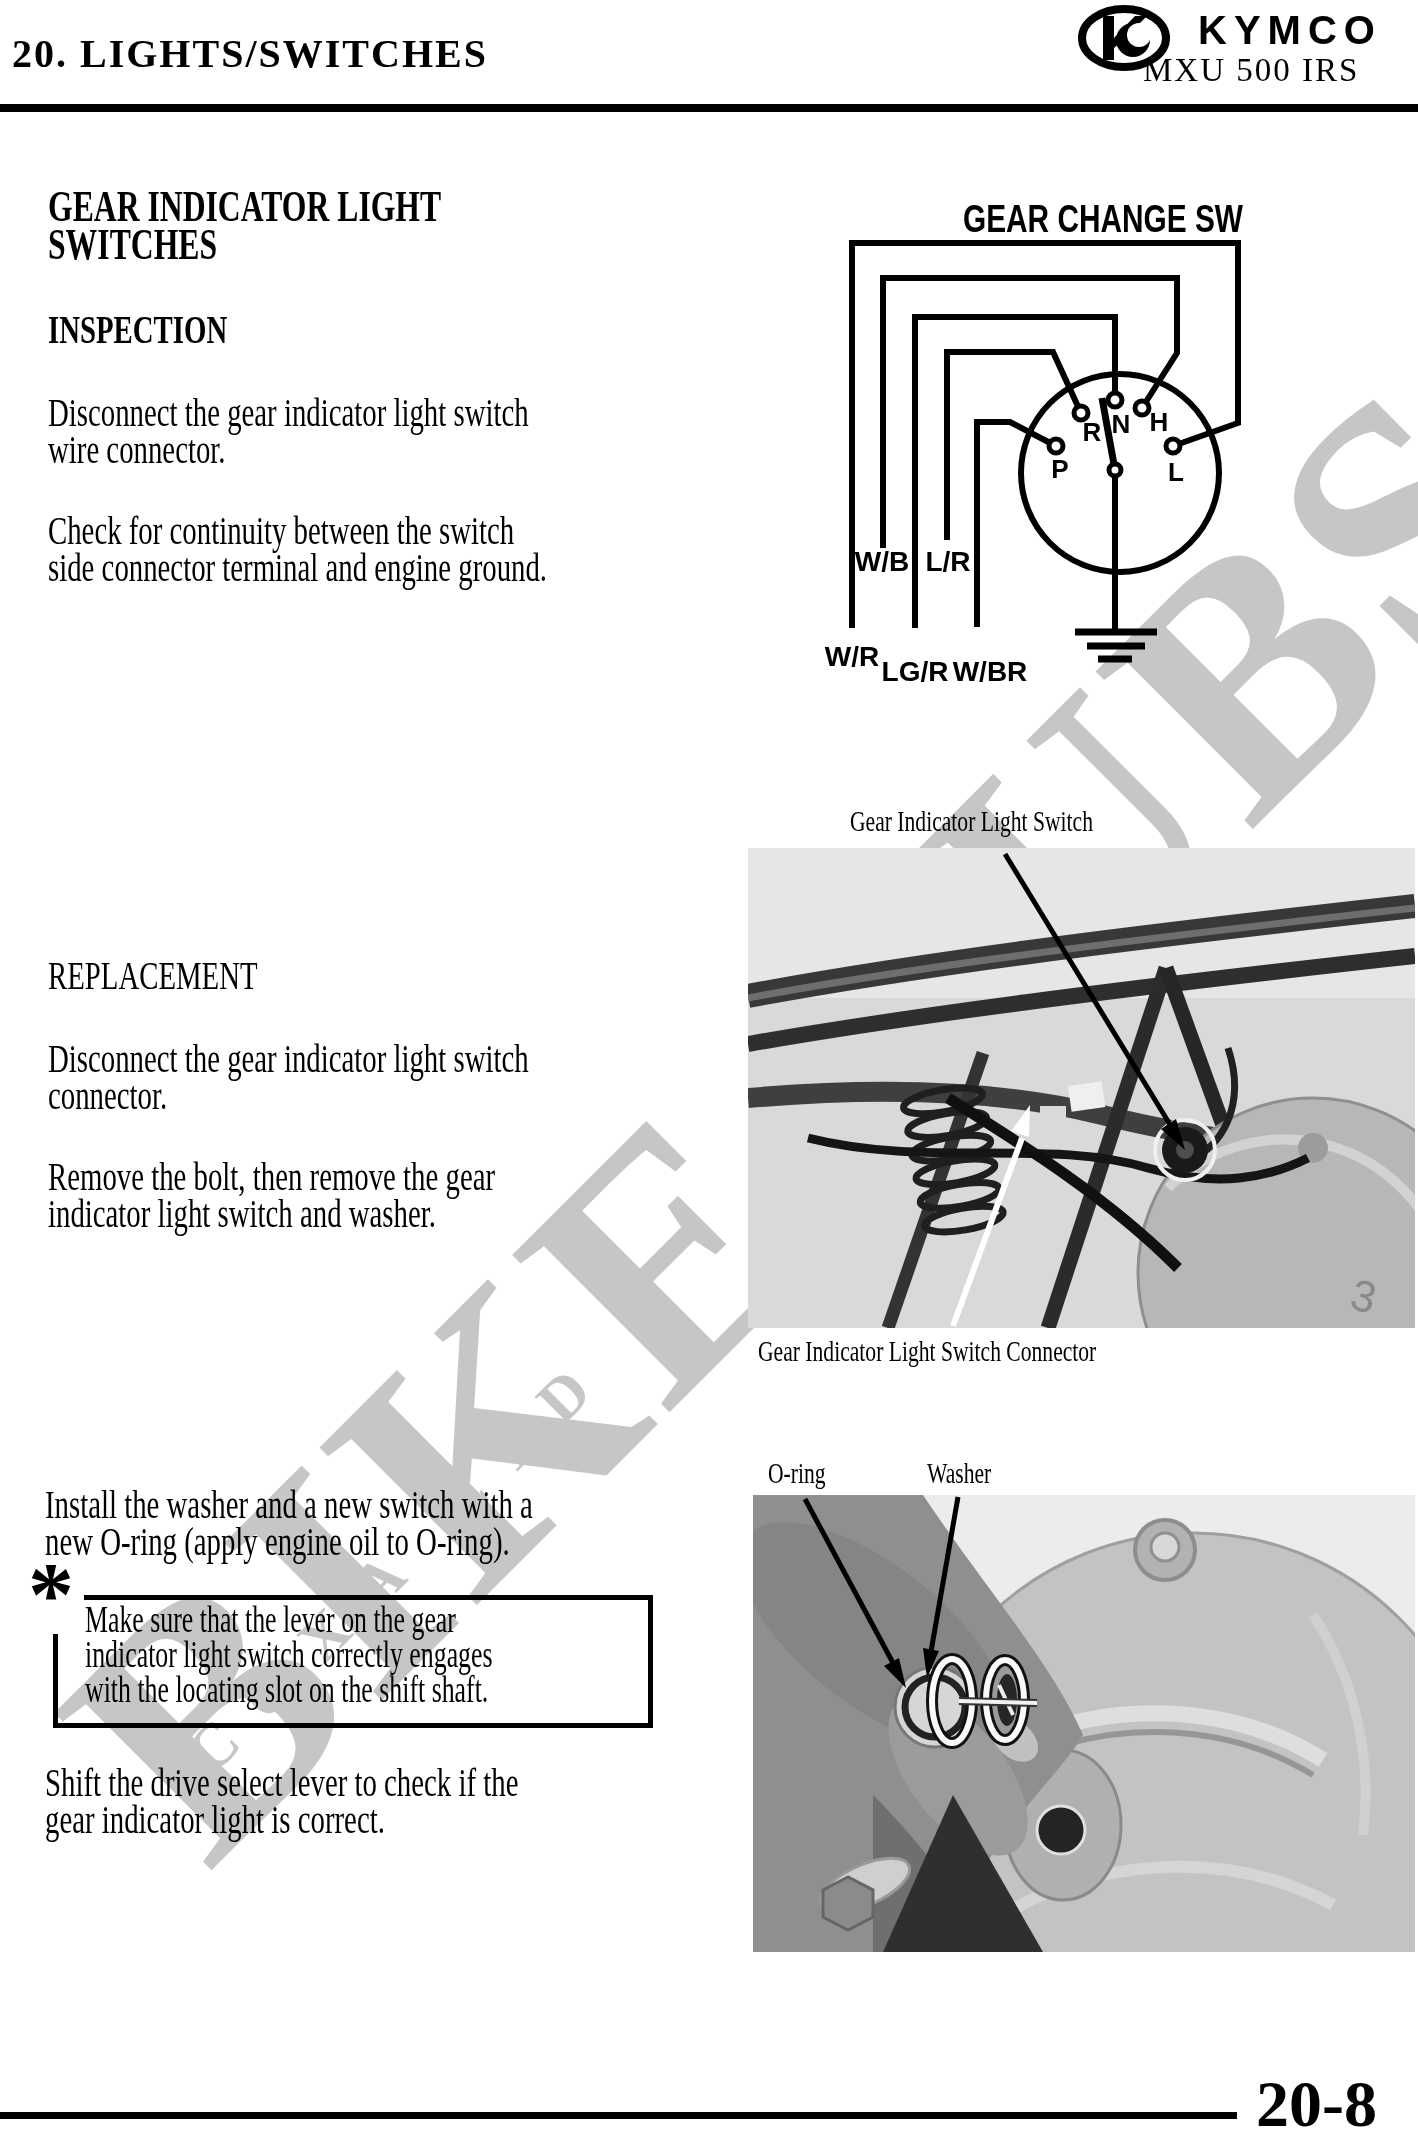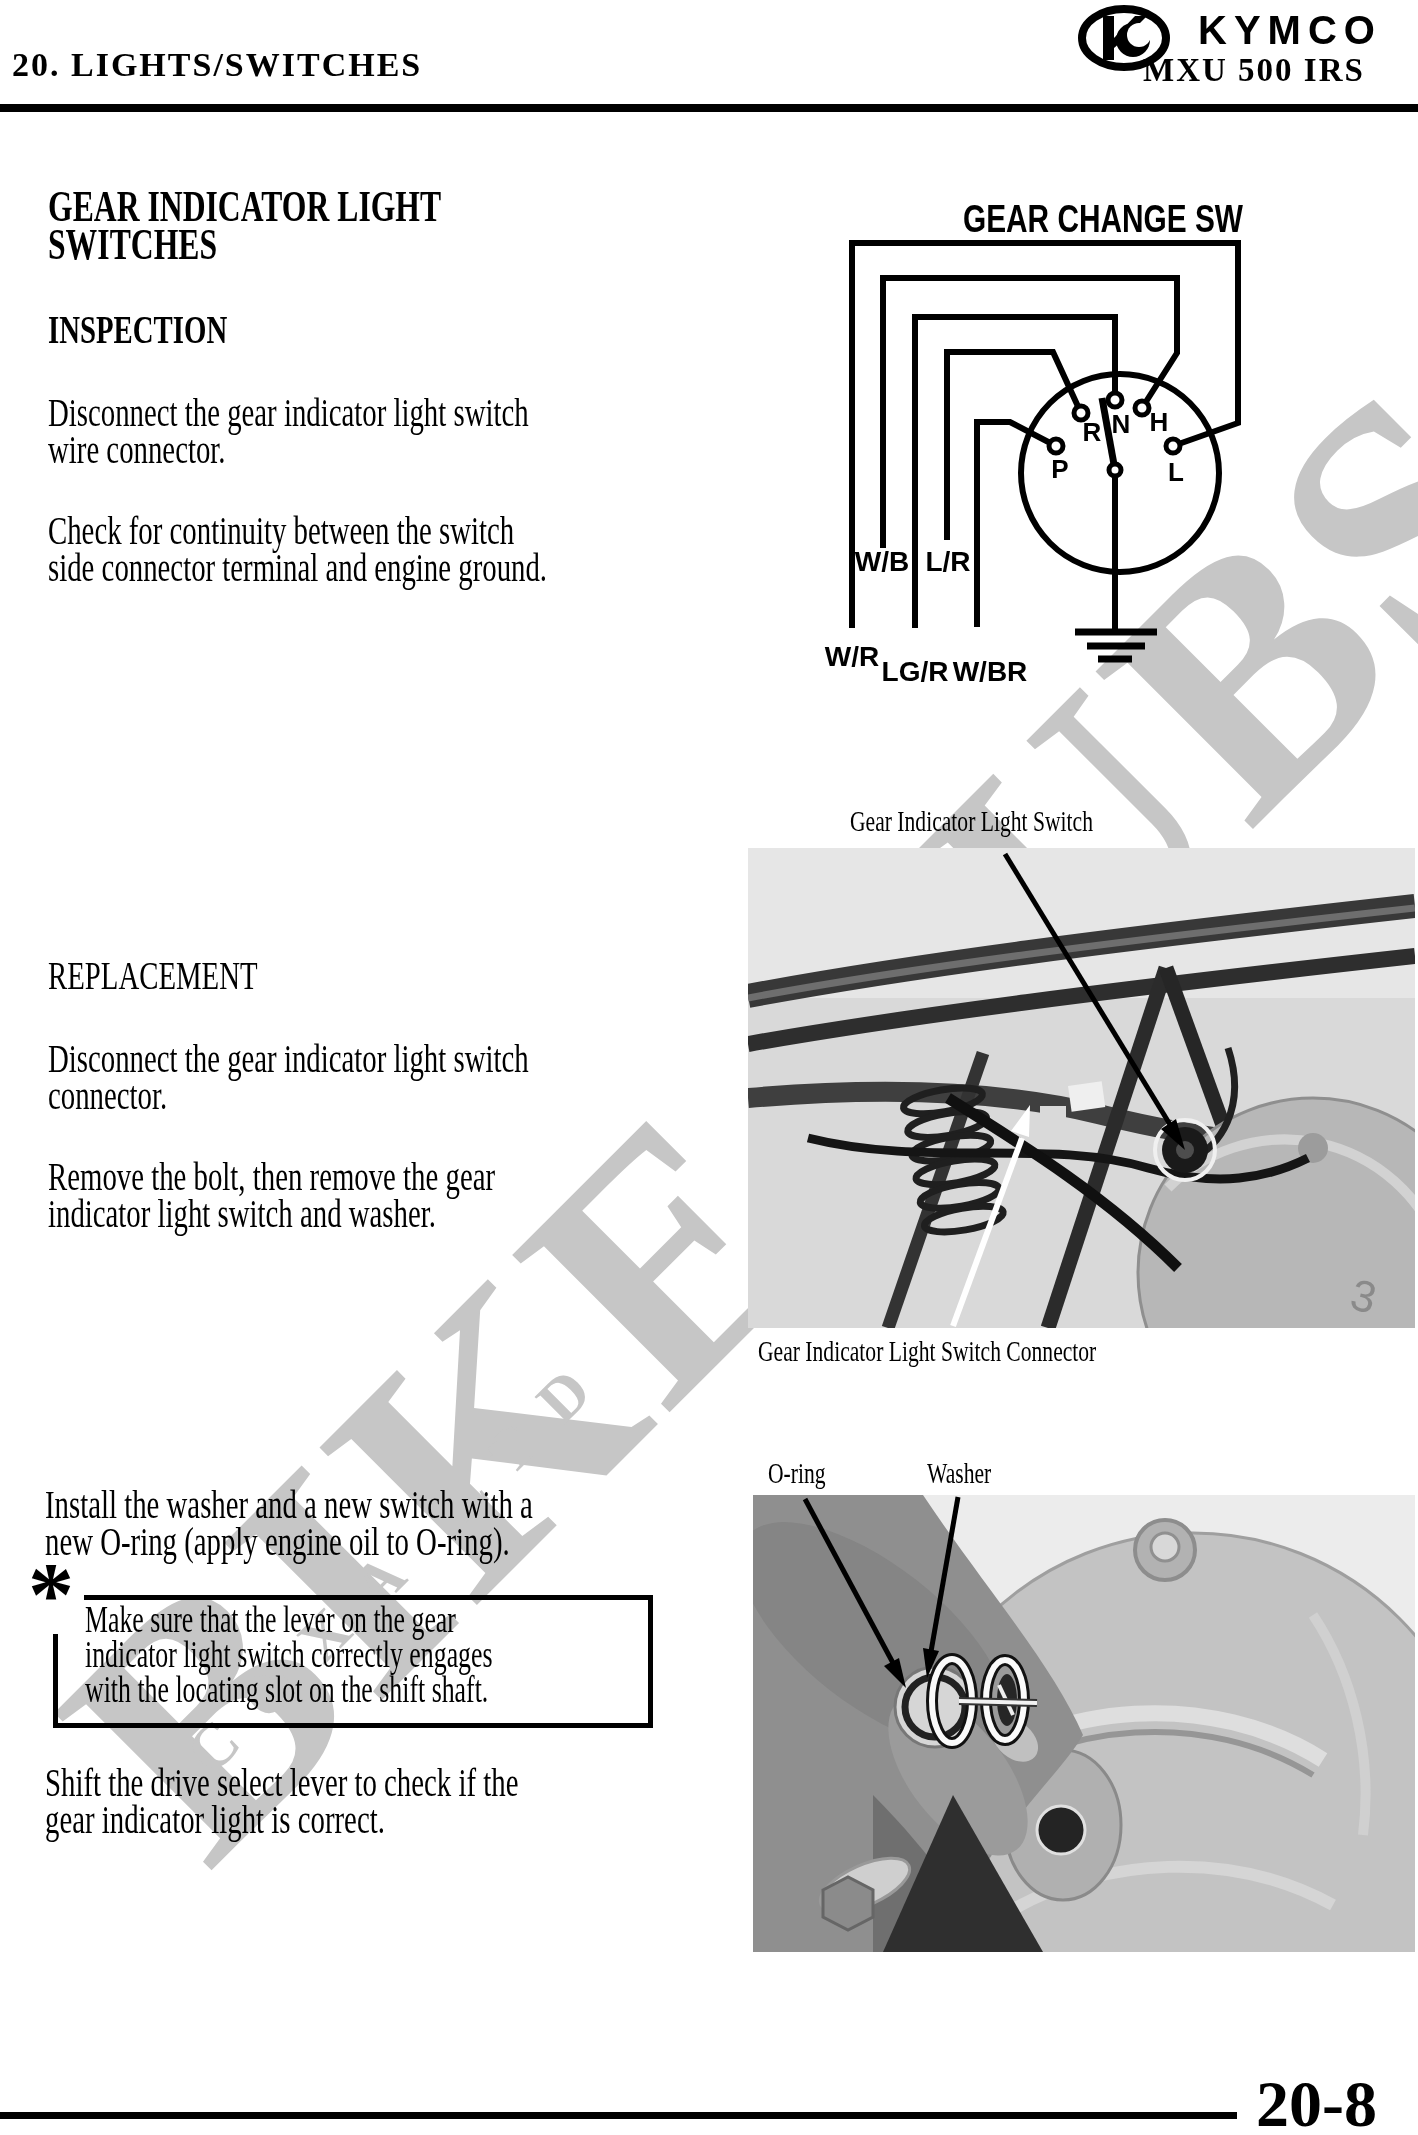--- a/index.html
+++ b/index.html
@@ -8,24 +8,24 @@
   .abs{position:absolute;}
   .cond{transform:scaleX(0.72);transform-origin:0 0;white-space:pre-line;}
   .cond68{transform:scaleX(0.68);transform-origin:0 0;white-space:pre-line;}
   
   .wm{position:absolute;transform:translate(-50%,-50%) rotate(-45deg);
       color:var(--watermark,#c6c6c6);font-weight:bold;white-space:nowrap;z-index:1;
       font-family:"Liberation Serif",serif;}
   #wm-line1{left:800px;top:1120px;font-size:340px;letter-spacing:8px;}
   #wm-line2{left:400px;top:1560px;font-size:62px;letter-spacing:32px;}
   
-  .section-title{left:12px;top:46px;font-size:34px;font-weight:bold;letter-spacing:2px;z-index:3;}
+  .section-title{left:12px;top:30px;font-size:40px;font-weight:bold;letter-spacing:2px;z-index:3;}
   .brand-name{left:1198px;top:8px;font-family:"Liberation Sans",sans-serif;font-size:40px;
               font-weight:bold;letter-spacing:7px;z-index:3;}
-  .brand-model{left:1143px;top:52px;font-size:33px;font-weight:bold;letter-spacing:2px;z-index:3;}
+  .brand-model{left:1143px;top:52px;font-size:33px;font-weight:normal;letter-spacing:2px;z-index:3;}
   .header-rule{left:0;top:104px;width:1418px;height:8px;background:#000;z-index:3;}
   
   .h1{left:48px;top:188px;font-size:44px;line-height:38px;font-weight:bold;width:840px;z-index:3;}
   .h2{left:48px;top:306px;font-size:40px;font-weight:bold;width:840px;z-index:3;}
   .h3{left:48px;top:952px;font-size:40px;width:840px;z-index:3;}
   .para{font-size:40px;line-height:37px;width:840px;z-index:3;}
   #p-insp-1{left:48px;top:394px;}
   #p-insp-2{left:48px;top:512px;}
   #p-repl-1{left:48px;top:1040px;}
   #p-repl-2{left:48px;top:1158px;}

